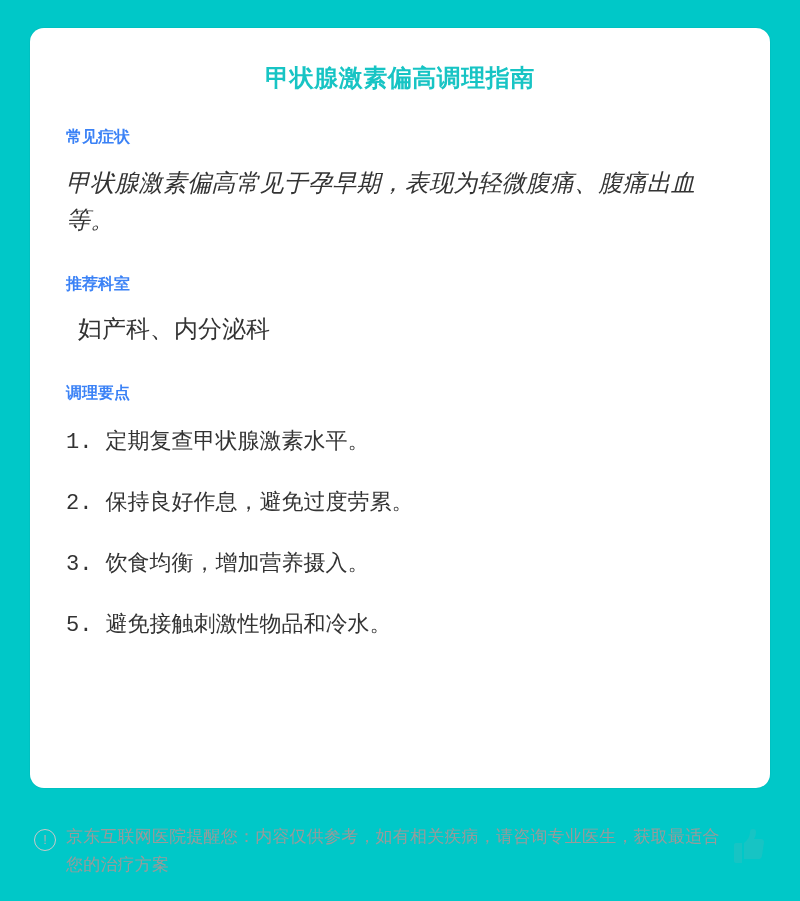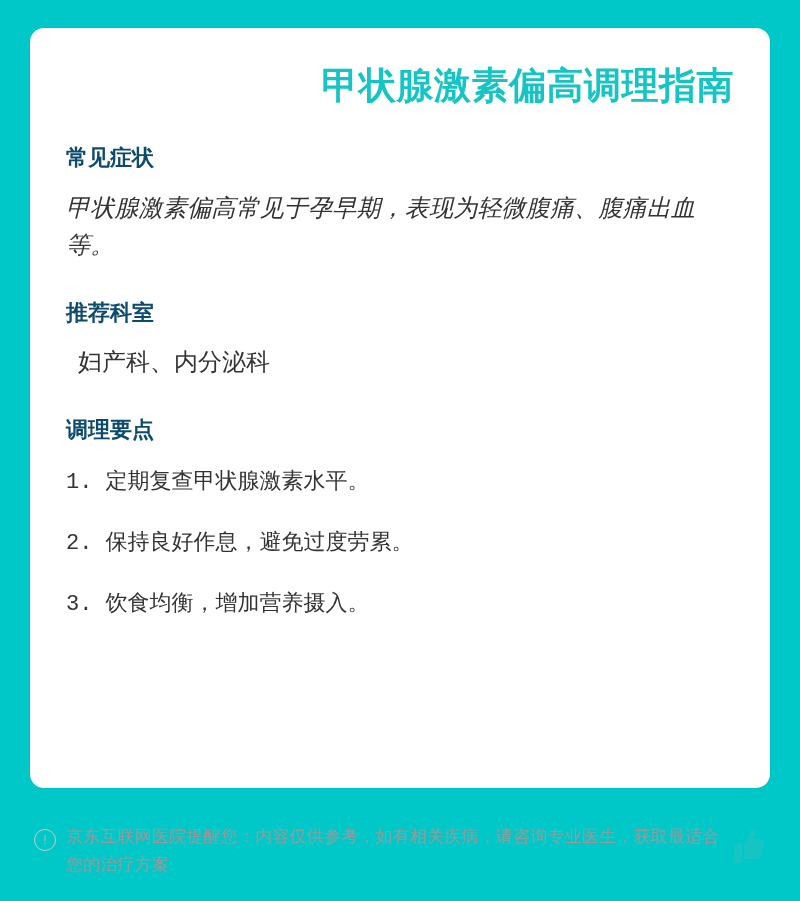--- a/index.html
+++ b/index.html
@@ -39,31 +39,31 @@
     background: #ffffff;
     border-radius: 14px;
     box-shadow: 0 0 0 1px rgba(0,0,0,0.03);
     box-sizing: border-box;
     padding: 34px 36px 30px 36px;
     z-index: 2;
   }
 
   .doc-title {
     color: #17c4c4;
-    font-size: 37px;
+    font-size: 24px;
     font-weight: 700;
     letter-spacing: 0.5px;
-    text-align: right;
+    text-align: center;
     margin: 0 0 34px 0;
     line-height: 1.3;
   }
 
   .section-heading {
-    color: #0c4a6e;
-    font-size: 22px;
+    color: #3b82f6;
+    font-size: 16px;
     font-weight: 700;
     margin: 0 0 16px 0;
     line-height: 1.3;
   }
 
   .section-heading.second { margin-top: 36px; }
   .section-heading.third  { margin-top: 36px; }
 
   .body-text {
     color: #333333;
@@ -166,20 +166,21 @@
 
     <h2 class="section-heading second">推荐科室</h2>
     <p class="dept-text">妇产科、内分泌科</p>
 
     <h2 class="section-heading third">调理要点</h2>
 
     <ul class="tips">
       <li>1. 定期复查甲状腺激素水平。</li>
       <li>2. 保持良好作息，避免过度劳累。</li>
       <li>3. 饮食均衡，增加营养摄入。</li>
+      <li>5. 避免接触刺激性物品和冷水。</li>
     </ul>
 
   </div>
 
   <div class="footer">
     <div class="footer-icon">!</div>
     <div class="footer-text">京东互联网医院提醒您：内容仅供参考，如有相关疾病，请咨询专业医生，获取最适合您的治疗方案</div>
     <div class="thumb">
       <svg width="34" height="38" viewBox="0 0 34 38" xmlns="http://www.w3.org/2000/svg">
         <path d="M4 16 h6 v20 H4 a2 2 0 0 1 -2 -2 V18 a2 2 0 0 1 2 -2 z" fill="#17c4c4"></path>

